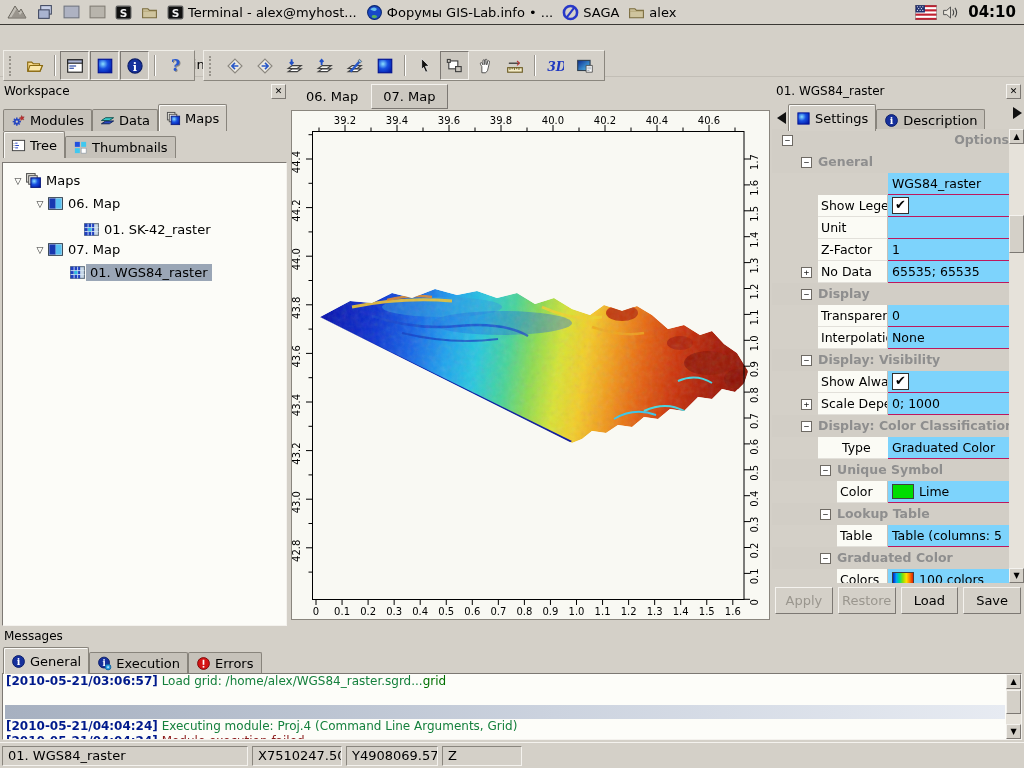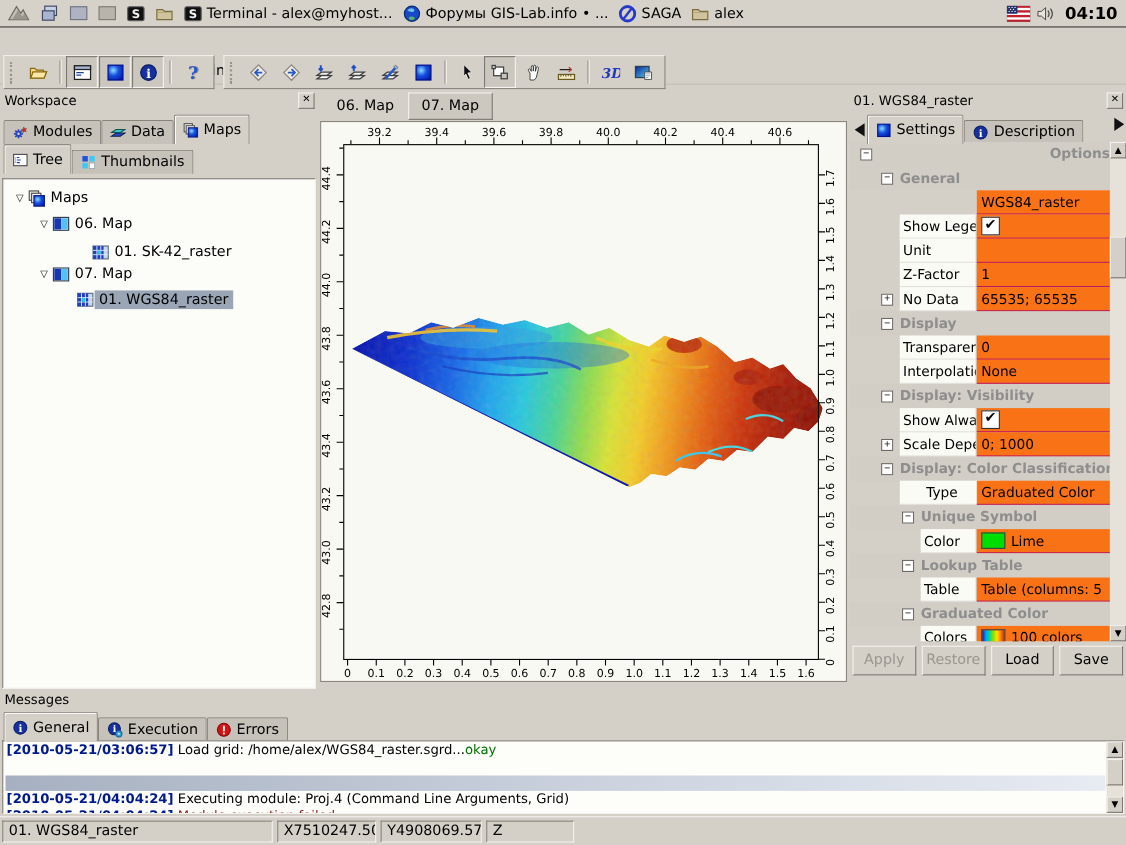--- a/index.html
+++ b/index.html
@@ -66,43 +66,43 @@
   #prop-grid{position:absolute;left:0;top:46px;width:237px;height:454px;overflow:hidden;background:#d4d0c8;}
   .pg-row{position:relative;height:22px;}
   .pg-row.group{background:#d2cec6;}
   .pg-group-label{position:absolute;top:3px;font-weight:bold;color:#8e8e8e;font-size:12.5px;white-space:nowrap;
                   overflow:hidden;right:0;}
   .pg-exp{position:absolute;top:6px;width:9px;height:9px;background:#fff;border:1px solid #6e6a64;
           font-size:9px;line-height:8px;text-align:center;color:#222;font-family:"DejaVu Sans Mono",monospace;}
   .pg-cell-label{position:absolute;top:0;height:21px;background:#fbfbf5;border-right:1px solid #c4c0b8;
                  border-bottom:1px solid #e2e0da;display:flex;align-items:center;padding-left:3px;
                  white-space:nowrap;overflow:hidden;font-size:12.5px;}
-  .pg-cell-value{position:absolute;top:0;left:116px;width:121px;height:21px;background:#f97316;
-                 border-bottom:1px solid #be185d;display:flex;align-items:center;gap:5px;padding-left:4px;
+  .pg-cell-value{position:absolute;top:0;left:116px;width:121px;height:21px;background:#7dd3fc;
+                 border-bottom:3px solid #be185d;display:flex;align-items:center;gap:5px;padding-left:4px;
                  white-space:nowrap;overflow:hidden;font-size:12.5px;}
   .cb{width:15px;height:15px;background:#fff;border:1px solid #303030;font-size:13px;line-height:14px;
       text-align:center;font-weight:bold;}
   .swatch{width:20px;height:13px;border:1px solid #404040;flex:none;}
   #prop-scroll{position:absolute;right:0;top:46px;width:15px;height:454px;background:#e6e2da;}
   .sc-btn{position:absolute;left:0;width:15px;height:15px;background:#d4d0c8;text-align:center;font-size:8px;
           line-height:14px;border:1px solid;border-color:#f4f2ee #7c7873 #7c7873 #f4f2ee;box-sizing:border-box;}
   .sc-thumb{position:absolute;left:0;width:15px;background:#d4d0c8;border:1px solid;
             border-color:#f4f2ee #7c7873 #7c7873 #f4f2ee;box-sizing:border-box;}
   #prop-buttons{position:absolute;left:3px;right:3px;top:504px;display:flex;gap:5px;}
   .pbtn{flex:1;height:25px;background:#d4d0c8;border:1px solid;border-color:#f4f2ee #7c7873 #7c7873 #f4f2ee;
         font-size:13px;display:flex;align-items:center;justify-content:center;}
   .pbtn.disabled{color:#9a968e;}
 
   
   #messages{left:0;top:628px;width:1024px;height:114px;}
   #msg-log{position:absolute;left:2px;right:2px;top:45px;bottom:2px;background:#fdfdf9;overflow:hidden;
            border:1px solid;border-color:#7c7873 #f4f2ee #f4f2ee #7c7873;}
   .log-line{height:15px;line-height:15px;padding-left:3px;white-space:nowrap;font-size:12px;}
   .seg-timestamp{font-weight:bold;color:#001a8c;}
-  .seg-plain{color:#000000;}
+  .seg-plain{color:#15803d;}
   .seg-success{color:#007000;}
   .seg-error{color:#8c1c1c;}
   .selbar{height:14px;margin:1px 16px 0 2px;background:linear-gradient(90deg,#a6b0c0,#ccd3df 55%,#e7ebf2);}
   #msg-scroll{position:absolute;right:0;top:0;width:15px;height:100%;background:#e6e2da;}
 
   
   #statusbar{left:0;top:742px;width:1024px;height:26px;background:#d4d0c8;border-top:1px solid #f4f2ee;
              display:flex;align-items:center;gap:4px;padding:0 2px;box-sizing:border-box;}
   .scell{height:20px;border:1px solid;border-color:#8a867e #f4f2ee #f4f2ee #8a867e;display:flex;
          align-items:center;padding:0 5px;font-size:13px;box-sizing:border-box;white-space:nowrap;overflow:hidden;}
@@ -911,21 +911,21 @@
       </div>
       <div class="tab">
         <svg class="ic" width="15" height="15">
           <use href="#ic-error"></use>
         </svg>
         <span>Errors</span>
       </div>
     </div>
   <div id="msg-log">
     <div id="msg-lines">
-        <div class="log-line"><span class="seg-timestamp">[2010-05-21/03:06:57]</span><span class="seg-plain"> Load grid: /home/alex/WGS84_raster.sgrd...</span><span class="seg-success">okay</span></div>
+        <div class="log-line"><span class="seg-timestamp">[2010-05-21/03:06:57]</span><span class="seg-plain"> Load grid: /home/alex/WGS84_raster.sgrd...</span><span class="seg-success">grid</span></div>
         <div class="log-line"></div>
         <div class="selbar"></div>
         <div class="log-line"><span class="seg-timestamp">[2010-05-21/04:04:24]</span><span class="seg-plain"> Executing module: Proj.4 (Command Line Arguments, Grid)</span></div>
         <div class="log-line"><span class="seg-timestamp">[2010-05-21/04:04:24]</span><span class="seg-plain"> </span><span class="seg-error">Module execution failed</span></div>
       </div>
     <div id="msg-scroll">
       <div class="sc-btn" style="top:0;">▲</div>
       <div class="sc-thumb" style="top:16px;height:24px;"></div>
       <div class="sc-btn" style="bottom:0;">▼</div>
     </div>

